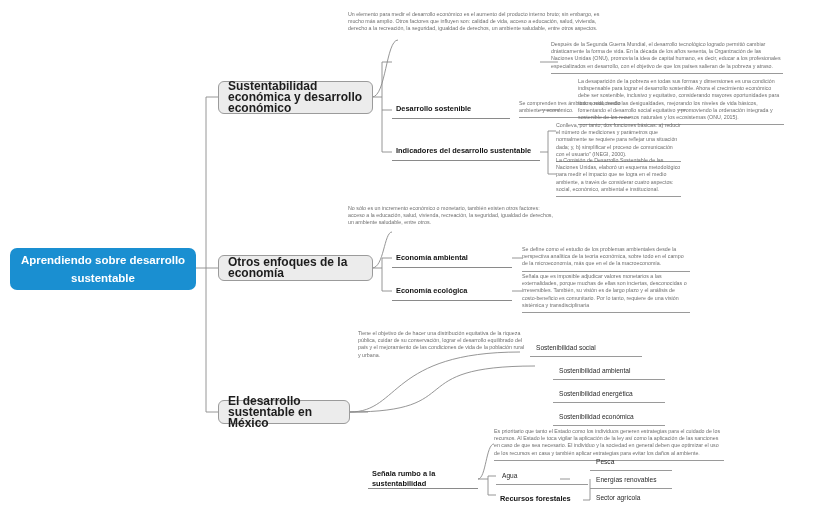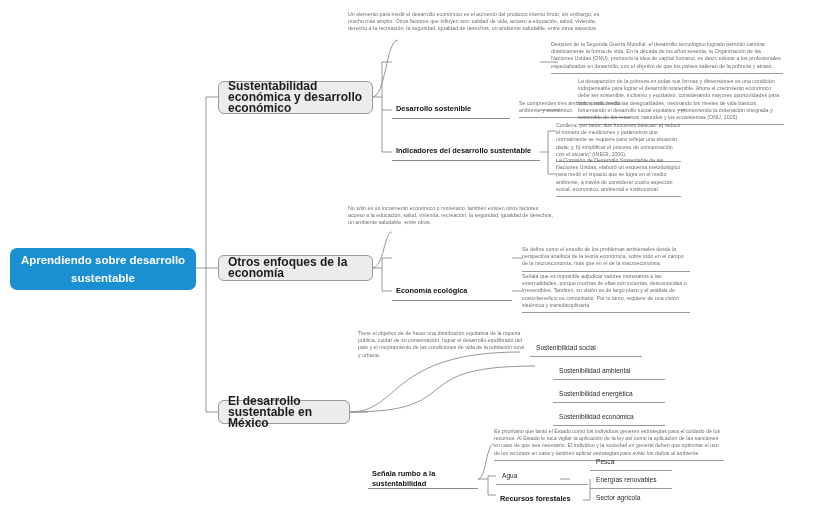--- a/index.html
+++ b/index.html
@@ -156,20 +156,21 @@
   <div class="node note boxed" style="left:578px;top:78px;width:206px;">La desaparición de la pobreza en todas sus formas y dimensiones es una condición indispensable para lograr el desarrollo sostenible. Ahora el crecimiento económico debe ser sostenible, inclusivo y equitativo, considerando mayores oportunidades para todos, reduciendo las desigualdades, mejorando los niveles de vida básicos, fomentando el desarrollo social equitativo y promoviendo la ordenación integrada y sostenible de los recursos naturales y los ecosistemas (ONU, 2015).</div>
 
   <div class="node l2" style="left:392px;top:143px;width:148px;height:18px;">Indicadores del desarrollo sustentable</div>
   <div class="node note boxed" style="left:556px;top:122px;width:125px;">Conlleva, por tanto, dos funciones básicas: a) reducir el número de mediciones y parámetros que normalmente se requiere para reflejar una situación dada; y, b) simplificar el proceso de comunicación con el usuario" (INEGI, 2000).</div>
   <div class="node note boxed" style="left:556px;top:157px;width:125px;">La Comisión de Desarrollo Sustentable de las Naciones Unidas, elaboró un esquema metodológico para medir el impacto que se logra en el medio ambiente, a través de considerar cuatro aspectos: social, económico, ambiental e institucional.</div>
 
   <div class="node l1" style="left:218px;top:255px;width:155px;height:26px;">Otros enfoques de la economía</div>
 
   <div class="node note plain" style="left:348px;top:205px;width:205px;">No sólo es un incremento económico o monetario, también existen otros factores: acceso a la educación, salud, vivienda, recreación, la seguridad, igualdad de derechos, un ambiente saludable, entre otros.</div>
 
+  <div class="node l2" style="left:392px;top:250px;width:120px;height:18px;">Economía ambiental</div>
   <div class="node note boxed" style="left:522px;top:246px;width:168px;">Se define como el estudio de los problemas ambientales desde la perspectiva analítica de la teoría económica, sobre todo en el campo de la microeconomía, más que en el de la macroeconomía.</div>
 
   <div class="node l2" style="left:392px;top:283px;width:120px;height:18px;">Economía ecológica</div>
   <div class="node note boxed" style="left:522px;top:273px;width:168px;">Señala que es imposible adjudicar valores monetarios a las externalidades, porque muchas de ellas son inciertas, desconocidas o irreversibles. También, su visión es de largo plazo y el análisis de costo-beneficio es comunitario. Por lo tanto, requiere de una visión sistémica y transdisciplinaria</div>
 
   <div class="node l1" style="left:218px;top:400px;width:132px;height:24px;">El desarrollo sustentable en México</div>
 
   <div class="node note plain" style="left:358px;top:330px;width:167px;">Tiene el objetivo de de hacer una distribución equitativa de la riqueza pública, cuidar de su conservación, lograr el desarrollo equilibrado del país y el mejoramiento de las condiciones de vida de la población rural y urbana.</div>
 
   <div class="node l3" style="left:530px;top:339px;width:112px;height:18px;">Sostenibilidad social</div>

